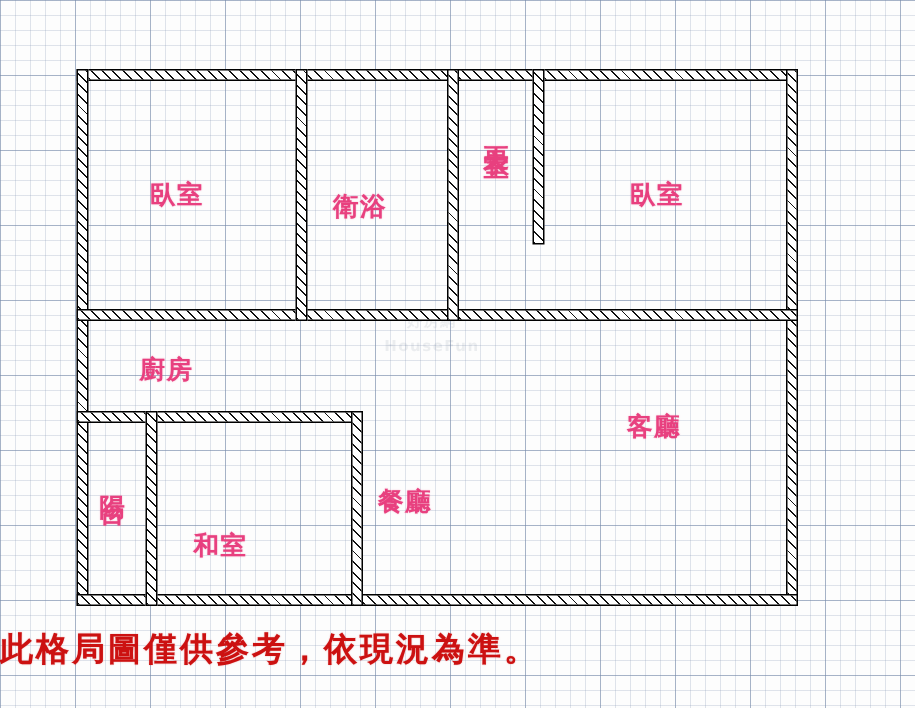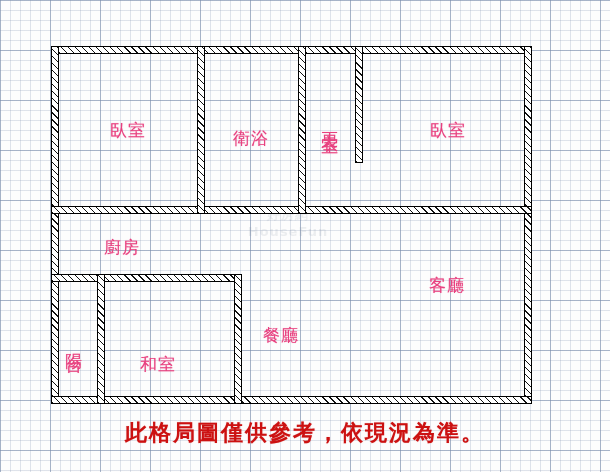--- a/index.html
+++ b/index.html
@@ -32,58 +32,57 @@
         #111 0px, #111 0.9px,
         rgba(255,255,255,0) 0.9px, rgba(255,255,255,0) 5px);
     border:1px solid #000;
     z-index:4;
   }
 
   
   .label{
     position:absolute;
     color:#e8407f;
-    font-weight:normal;
+    font-weight:bold;
     font-size:17px;
     line-height:1.08;
     letter-spacing:1px;
     white-space:pre;
     z-index:6;
-    text-align:center;
     text-shadow:0 0 1px rgba(232,64,127,.45);
   }
   .label.vert{
     writing-mode:vertical-rl;
     text-orientation:upright;
     letter-spacing:2px;
   }
 
   
   #watermark{
     position:absolute;
     left:222px;top:206px;
     width:132px;height:72px;
     z-index:3;
     opacity:.13;
     color:#7a8798;
-    font-size:13px;
+    font-size:10px;
     font-weight:bold;
     line-height:17px;
     text-align:center;
     letter-spacing:1px;
     white-space:pre-line;
     pointer-events:none;
   }
 
   
   #caption{
     position:absolute;
     left:0;top:418px;
     width:610px;
-    text-align:center;
+    text-align:left;
     color:#cc1111;
     font-weight:bold;
     font-size:22px;
     letter-spacing:2px;
     z-index:7;
     text-shadow:0 0 1px rgba(204,17,17,.4);
   }
 </style>
 </head>
 <body>

